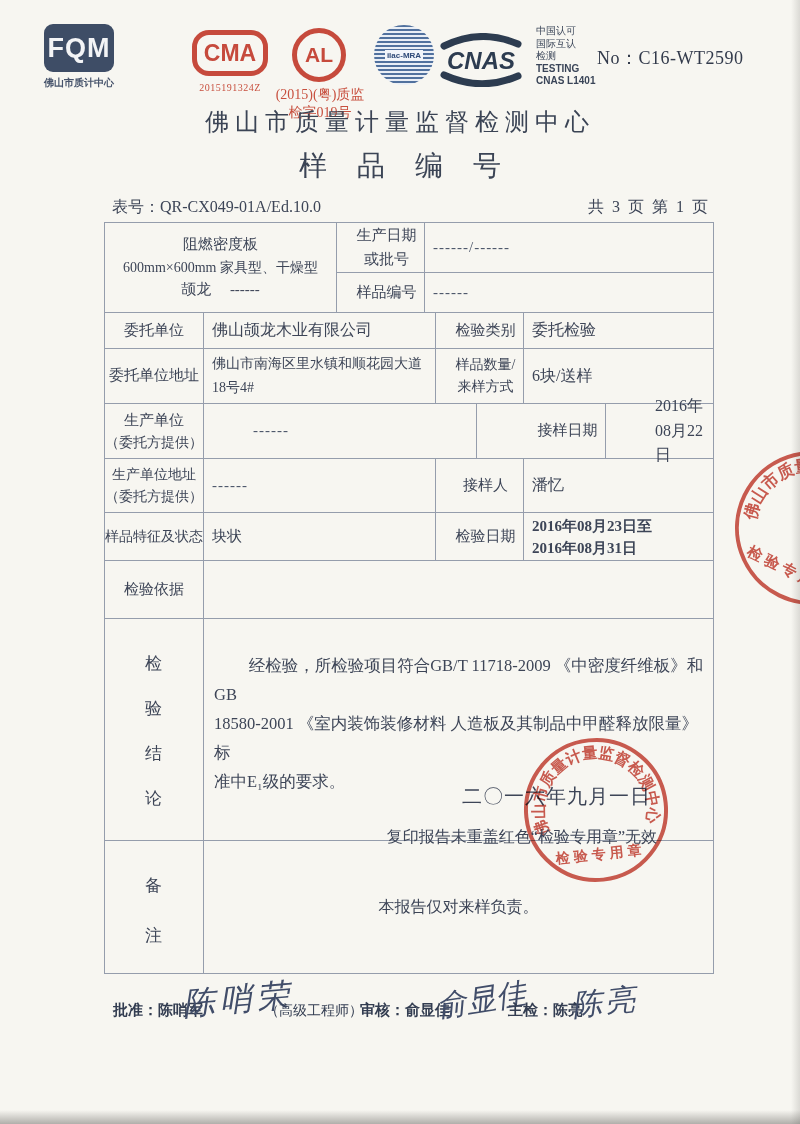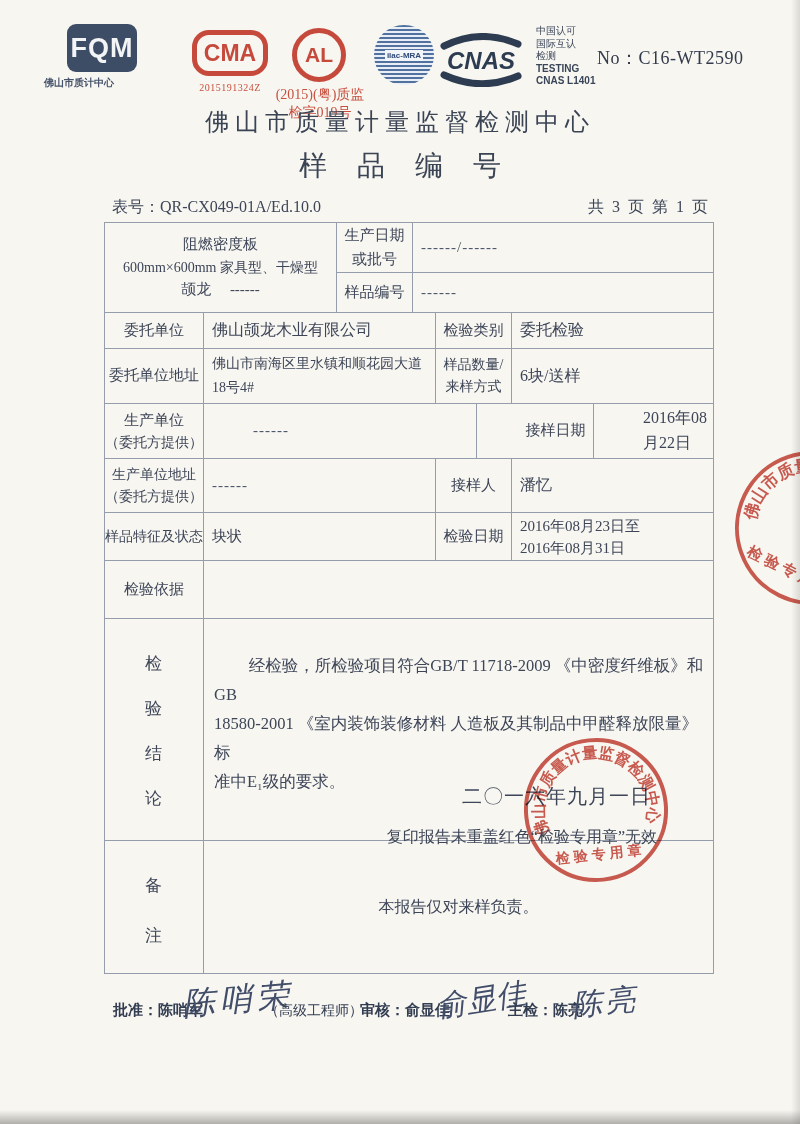--- a/index.html
+++ b/index.html
@@ -6,21 +6,21 @@
   .page{position:relative;width:800px;height:1124px;background:#f7f6f1;overflow:hidden;
         font-family:"Liberation Serif",serif;color:#3d4557;}
   .page::after{content:"";position:absolute;left:0;right:0;bottom:0;height:14px;
         background:linear-gradient(180deg,rgba(0,0,0,0),rgba(90,88,84,.45));pointer-events:none;}
   .page::before{content:"";position:absolute;top:0;right:0;bottom:0;width:9px;
         background:linear-gradient(90deg,rgba(0,0,0,0),rgba(90,88,84,.18));pointer-events:none;}
 
   
   .fqm{position:absolute;left:44px;top:24px;width:70px;height:48px;background:#3e4d66;border-radius:9px;
        display:flex;align-items:center;justify-content:center;color:#f3f4f6;font-weight:bold;font-size:27px;
-       font-family:"Liberation Sans",sans-serif;letter-spacing:1px;margin-left:23px;}
+       font-family:"Liberation Sans",sans-serif;letter-spacing:1px;}
   .fqm-cap{position:absolute;left:28px;top:76px;width:102px;text-align:center;font-size:10px;
        font-weight:bold;color:#46536b;}
   .cma{position:absolute;left:192px;top:30px;width:76px;height:46px;border:5px solid #c64a3c;border-radius:17px;
        display:flex;align-items:center;justify-content:center;color:#c64a3c;font-weight:bold;font-size:23px;
        font-family:"Liberation Sans",sans-serif;box-sizing:border-box;}
   .cma-cap{position:absolute;left:182px;top:82px;width:96px;text-align:center;color:#c8503f;font-size:10px;letter-spacing:.5px;}
   .cal{position:absolute;left:292px;top:28px;width:54px;height:54px;border:5px solid #c64a3c;border-radius:50%;
        display:flex;align-items:center;justify-content:center;color:#c64a3c;font-weight:bold;font-size:21px;
        font-family:"Liberation Sans",sans-serif;box-sizing:border-box;}
   .cal-cap{position:absolute;left:272px;top:86px;width:96px;text-align:center;color:#c8503f;font-size:14px;}
@@ -46,21 +46,21 @@
   
   .tbl{position:absolute;left:104px;top:222px;width:610px;border:1px solid #959dac;box-sizing:border-box;
        font-size:15px;}
   .trow{display:flex;border-bottom:1px solid #959dac;box-sizing:border-box;}
   .trow:last-child{border-bottom:none;}
   .td{border-right:1px solid #959dac;box-sizing:border-box;display:flex;flex-direction:column;
       align-items:center;justify-content:center;line-height:1.55;}
   .td.last{border-right:none;}
   .w1{width:99px;flex:none;}
   .w2{width:232px;flex:none;}
-  .w3{width:76px;flex:none;}
+  .w3{width:76px;flex:none;margin-left:12px;}
   .w4{flex:1;}
   .val{align-items:flex-start;padding-left:8px;padding-right:2px;text-align:left;}
   .rsub{flex:1;display:flex;flex-direction:column;}
   .rsubrow{display:flex;border-bottom:1px solid #959dac;box-sizing:border-box;}
   .rsubrow:last-child{border-bottom:none;}
   .sm{font-size:14px;}
   .dash{letter-spacing:1px;color:#4a5468;}
   .vert{font-size:17px;letter-spacing:1px;}
 
   .concl{position:relative;align-items:stretch;justify-content:flex-start;}
@@ -175,21 +175,21 @@
       </div>
       <div class="td w2 val dash">------</div>
       <div class="td w3">接样人</div>
       <div class="td w4 val last" style="font-size:16px;">潘忆</div>
     </div>
 
     <div class="trow" style="height:48px;">
       <div class="td w1 sm">样品特征及状态</div>
       <div class="td w2 val">块状</div>
       <div class="td w3">检验日期</div>
-      <div class="td w4 val last" style="line-height:22px;font-size:15px;">
+      <div class="td w4 val last" style="line-height:22px;font-size:15px;font-weight:bold;">
         <span>2016年08月23日至</span>
         <span>2016年08月31日</span>
       </div>
     </div>
 
     <div class="trow" style="height:58px;">
       <div class="td w1">检验依据</div>
     </div>
 
     <div class="trow" style="height:222px;">

